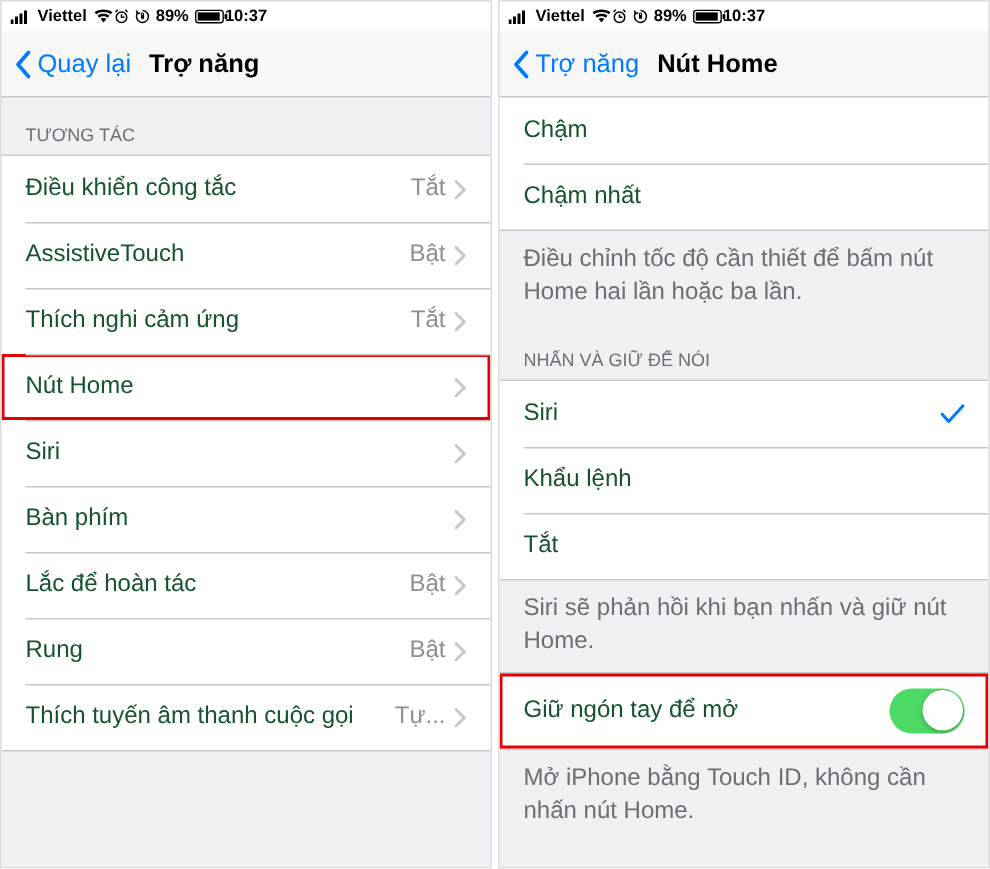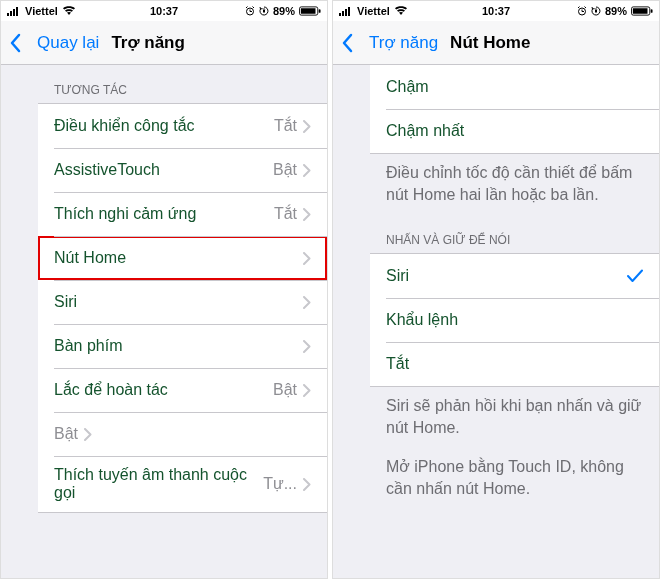--- a/index.html
+++ b/index.html
@@ -26,49 +26,48 @@
     display: flex;
     justify-content: space-between;
     align-items: center;
     padding: 0 6px;
     font-size: 11px;
     font-weight: 600;
     color: #000;
   }
   .status-left, .status-right { display: flex; align-items: center; gap: 4px; }
   .status-center { position: absolute; left: 50%; transform: translateX(-50%); }
-  .status-bar-inner { position: relative; width: 100%; display: flex; justify-content: space-between; align-items: center; }
+  .status-bar-inner { position: relative; width: 100%; display: flex; align-items: center; }
   .nav-bar {
     height: 44px;
     background: #f7f7f8;
     border-bottom: 1px solid #c8c7cc;
     display: flex;
     align-items: center;
     position: relative;
     padding: 0 8px;
   }
   .nav-back {
     display: flex;
     align-items: center;
     color: #007aff;
     font-size: 17px;
-    gap: 16px;
+    gap: 4px;
     justify-content: space-between;
   }
   .nav-title {
     font-size: 17px;
     font-weight: 600;
     color: #000;
     margin-left: 12px;
   }
   .content {
     flex: 1;
     overflow-y: auto;
     background: #efeff4;
-    margin-left: 37px;
   }
   .section-header {
     padding: 18px 16px 6px 16px;
     font-size: 12px;
     color: #6d6d72;
     text-transform: uppercase;
   }
   .section-footer {
     padding: 8px 16px 8px 16px;
     font-size: 16px;
@@ -245,20 +244,21 @@
       <div class="row">
         <span class="row-label">Lắc để hoàn tác</span>
         <span class="row-value">Bật</span>
         <span class="chev">
             <svg width="8" height="13" viewBox="0 0 8 13">
               <path d="M1 1 L6.5 6.5 L1 12" fill="none" stroke="#c7c7cc" stroke-width="2" stroke-linecap="round" stroke-linejoin="round"></path>
             </svg>
           </span>
       </div>
       <div class="row">
+        <span class="row-label">Rung</span>
         <span class="row-value">Bật</span>
         <span class="chev">
             <svg width="8" height="13" viewBox="0 0 8 13">
               <path d="M1 1 L6.5 6.5 L1 12" fill="none" stroke="#c7c7cc" stroke-width="2" stroke-linecap="round" stroke-linejoin="round"></path>
             </svg>
           </span>
       </div>
       <div class="row">
         <span class="row-label">Thích tuyến âm thanh cuộc gọi</span>
         <span class="row-value">Tự...</span>
@@ -355,15 +355,23 @@
       </div>
       <div class="row">
         <span class="row-label">Khẩu lệnh</span>
       </div>
       <div class="row">
         <span class="row-label">Tắt</span>
       </div>
     </div>
     <div class="section-footer">Siri sẽ phản hồi khi bạn nhấn và giữ nút Home.</div>
 
+    <div class="list">
+      <div class="row highlight">
+        <span class="row-label">Giữ ngón tay để mở</span>
+        <span class="toggle on">
+          <span class="knob"></span>
+        </span>
+      </div>
+    </div>
     <div class="section-footer">Mở iPhone bằng Touch ID, không cần nhấn nút Home.</div>
   </div>
 </div>
 
 </body></html>

